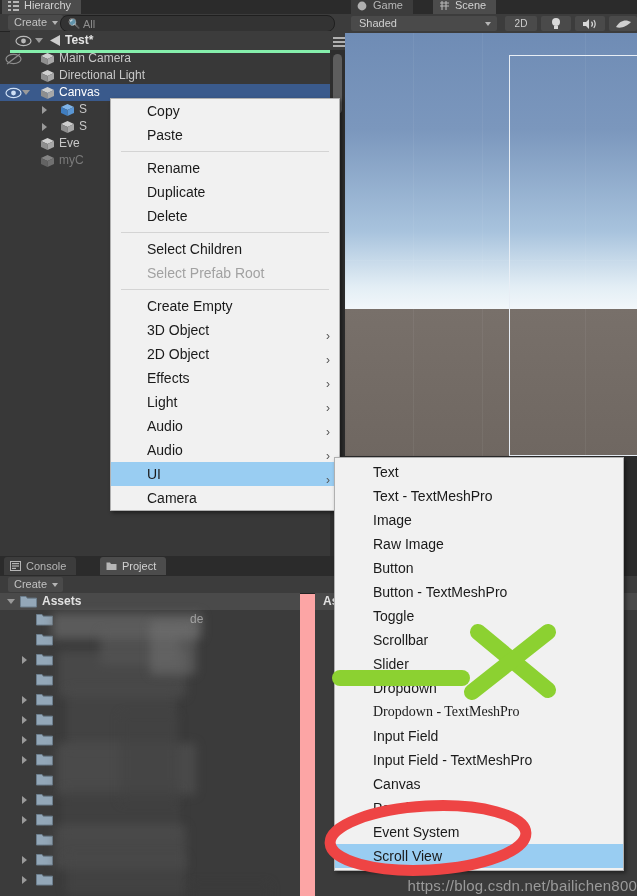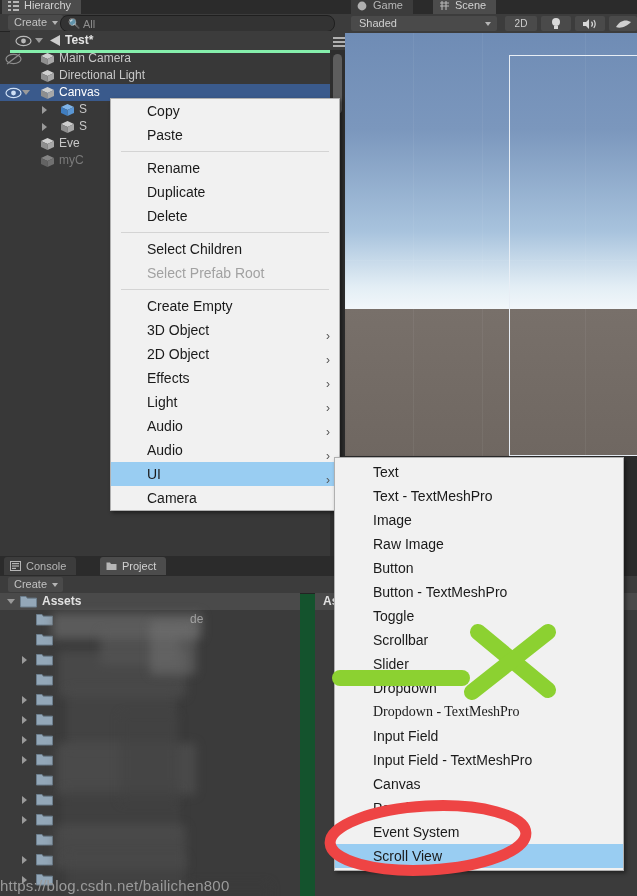--- a/index.html
+++ b/index.html
@@ -65,21 +65,21 @@
        font-size:10px;color:#cfcfcf;line-height:15px;text-align:center;}
   #sv-canvas{left:0;top:33px;width:292px;height:423px;overflow:hidden;}
   .sky{position:absolute;left:0;top:0;width:292px;height:276px;
        background:linear-gradient(to bottom,#6f8cb5 0%,#7b97bd 35%,#a8c3dd 72%,#e3eef5 92%,#f2f7fa 100%);}
   .ground{position:absolute;left:0;top:276px;width:292px;height:147px;
           background:linear-gradient(to bottom,#78706a 0%,#6f6761 100%);}
   .gridl{position:absolute;background:rgba(255,255,255,0.055);}
   .canvasrect{position:absolute;border:1px solid #e8eef5;}
 
   
-  #bottom{left:0;top:556px;width:518px;height:340px;background:#14532d;}
+  #bottom{left:0;top:556px;width:518px;height:340px;background:#fca5a5;}
   #b-tabbar{left:0;top:0;width:637px;height:20px;background:#2b2b2b;}
   #b-toolbar{left:0;top:20px;width:637px;height:17px;background:#3c3c3c;
              border-bottom:1px solid #232323;}
   #proj-left{left:0;top:37px;width:300px;height:303px;background:#3b3b3b;}
   .assetsHdr{position:absolute;left:0;top:0;width:300px;height:17px;background:#4a4a4a;}
   .folderRow{position:absolute;left:0;width:300px;height:20px;}
   .folderIcon{position:absolute;width:17px;height:13px;top:3px;}
   .blurBlob{position:absolute;border-radius:4px;filter:blur(5px);}
   .vscroll{position:absolute;width:15px;background:#2e2e2e;}
   .vthumb{position:absolute;left:3px;width:9px;background:#5d5d5d;border-radius:5px;}
@@ -92,21 +92,21 @@
            padding-left:36px;white-space:nowrap;}
   .ctxitem.dis{color:#a2a2a2;}
   .ctxitem.hl{background:#99cdf2;}
   .ctxitem .subarr{position:absolute;right:9px;top:6px;font-size:12px;color:#555;}
   .ctxsep{height:1px;background:#d4d4d4;margin:4px 10px;}
 
   
   #annot{position:absolute;left:0;top:0;width:637px;height:896px;pointer-events:none;}
 
   
-  #wm{position:absolute;left:0;bottom:2px;width:637px;text-align:left;
+  #wm{position:absolute;left:0;bottom:2px;width:637px;text-align:right;
       font-size:15px;color:#9a9a9a;letter-spacing:0.2px;}
 </style>
 </head>
 <body>
 
 <div id="root">
 
   <div class="abs" id="hier">
 
     <div class="abs" id="hier-tabbar">

